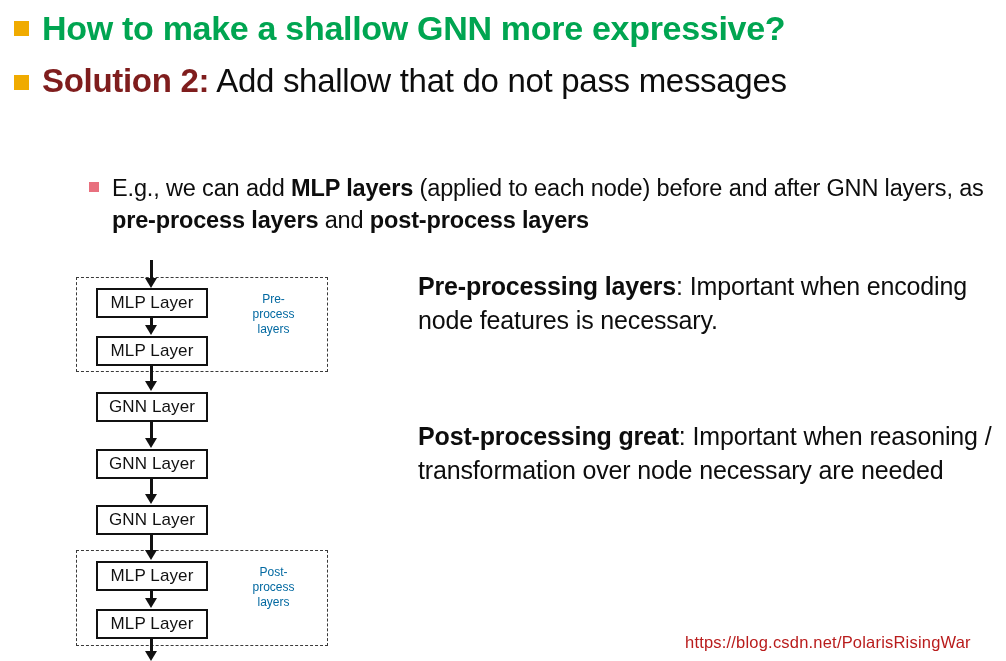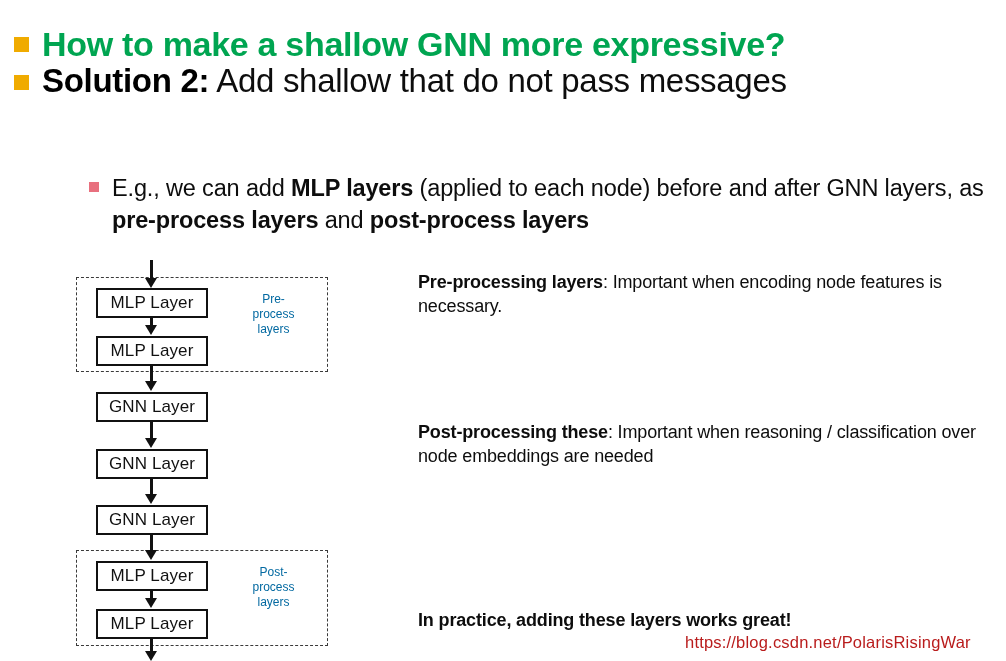--- a/index.html
+++ b/index.html
@@ -39,37 +39,37 @@
   .marker.lvl3 { width: 10px; height: 10px; background: #E8707E; margin-top: 10px; }
 
   .btext {
     padding-left: 13px;
     line-height: 1.18;
     color: #0d0d0d;
     letter-spacing: -0.1px;
   }
 
   
-  #row-title { left: 14px; top: 8px; width: 980px; margin-top: 16px; }
+  #row-title { left: 14px; top: 8px; width: 980px; }
   #row-title .btext {
     font-size: 34px;
     font-weight: bold;
     color: #00A551;
     letter-spacing: -0.3px;
   }
 
   
   #row-solution { left: 14px; top: 62px; width: 980px; }
   #row-solution .btext {
     font-size: 33px;
     letter-spacing: -0.3px;
   }
   #row-solution .lead {
     font-weight: bold;
-    color: #000000;
+    color: #7f1d1d;
   }
 
   
   #row-l2 { left: 56px; top: 120px; width: 940px; }
   #row-l2 .btext { font-size: 27px; letter-spacing: -0.2px; padding-left: 14px; }
 
   
   #row-l3 { left: 89px; top: 172px; width: 905px; }
   #row-l3 .btext {
     font-size: 23.5px;
@@ -151,21 +151,21 @@
     width: 95px;
   }
   #label-pre  { left: 170px; top: 40px; }
   #label-post { left: 170px; top: 313px; }
 
   
   .rtext {
     position: absolute;
     left: 418px;
     width: 580px;
-    font-size: 18px;
+    font-size: 25px;
     line-height: 1.34;
     color: #0d0d0d;
     letter-spacing: -0.15px;
   }
   .rtext b { font-weight: bold; }
   .red { color: #C01418; }
 
   #rt-pre   { top: 270px; }
   #rt-post  { top: 420px; }
   #rt-final { top: 608px; font-weight: bold; }
@@ -252,20 +252,19 @@
 
     <div class="group-label" id="label-pre">Pre-<br>process<br>layers</div>
     <div class="group-label" id="label-post">Post-<br>process<br>layers</div>
   </div>
 
   <div class="rtext" id="rt-pre">
     <b>Pre-processing layers</b><span>: Important when encoding node features is necessary.</span><br>
   </div>
 
   <div class="rtext" id="rt-post">
-    <b>Post-processing these</b><span>: Important when reasoning / classification over node embeddings are needed</span><br>
-  </div>
-
-  <div class="rtext" id="rt-final">In practice, adding these layers works great!</div>
+    <b>Post-processing great</b><span>: Important when reasoning / transformation over node necessary are needed</span><br>
+  </div>
+
 
   <div class="watermark">https://blog.csdn.net/PolarisRisingWar</div>
 
 </div>
 
 </body></html>

